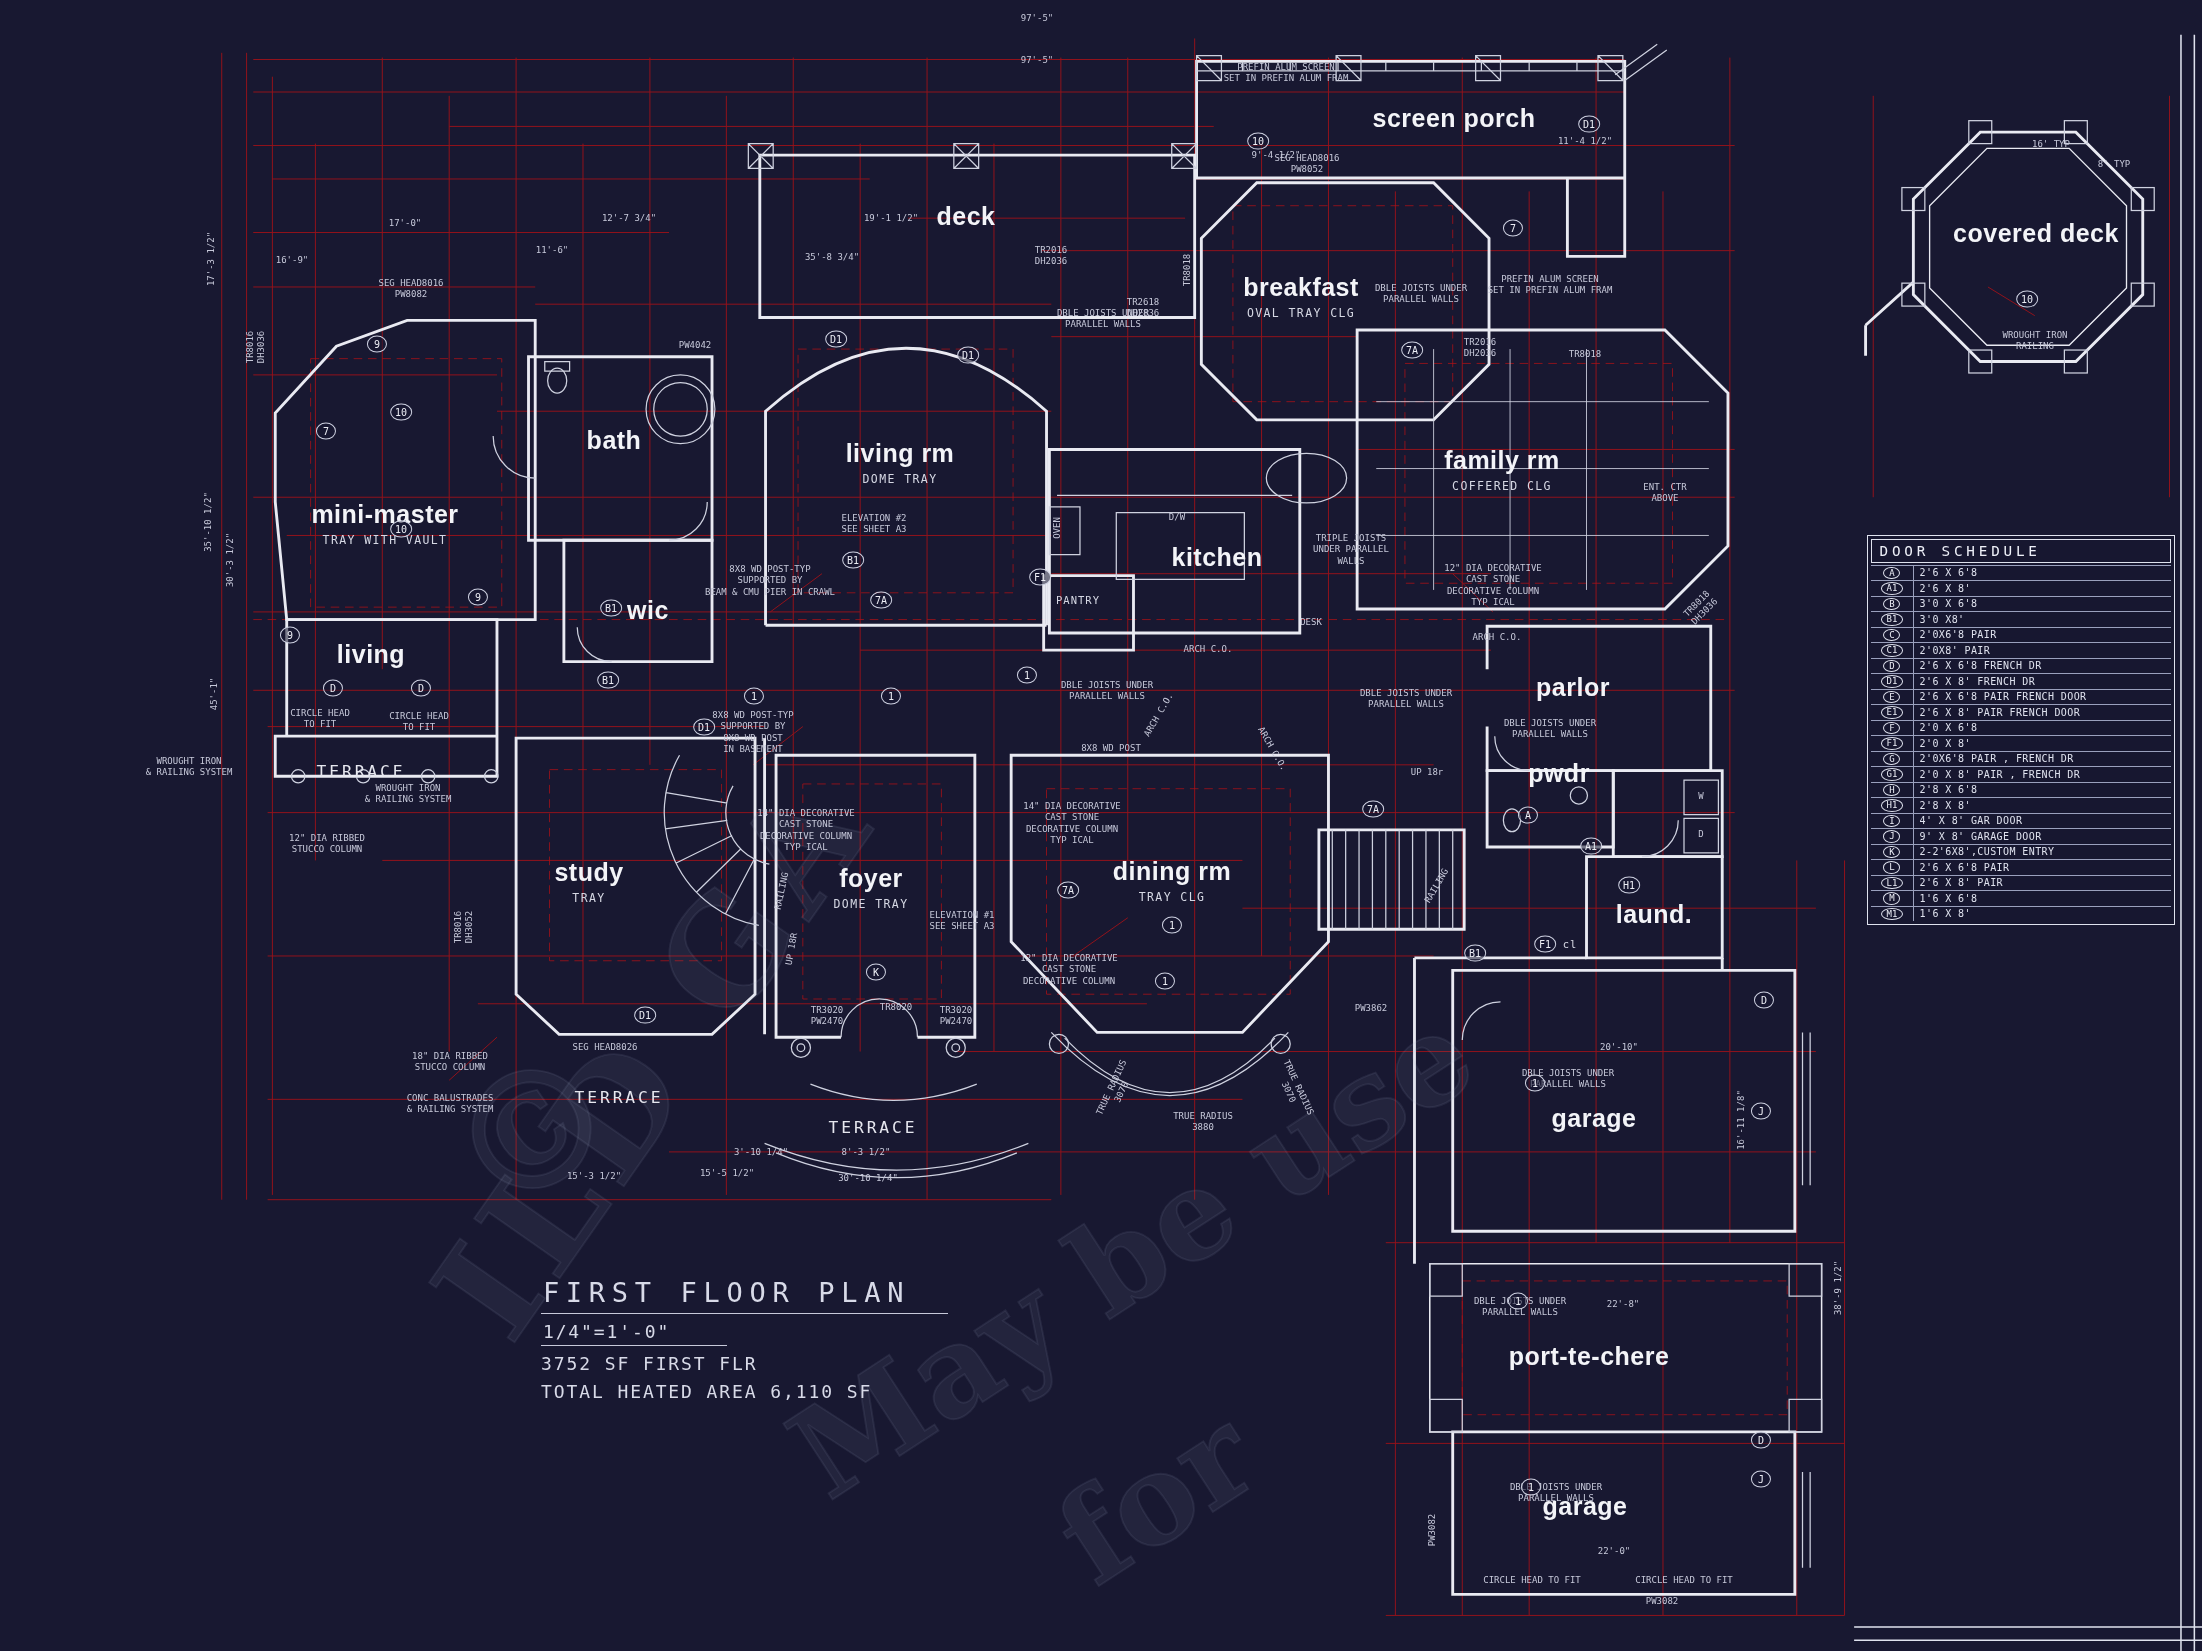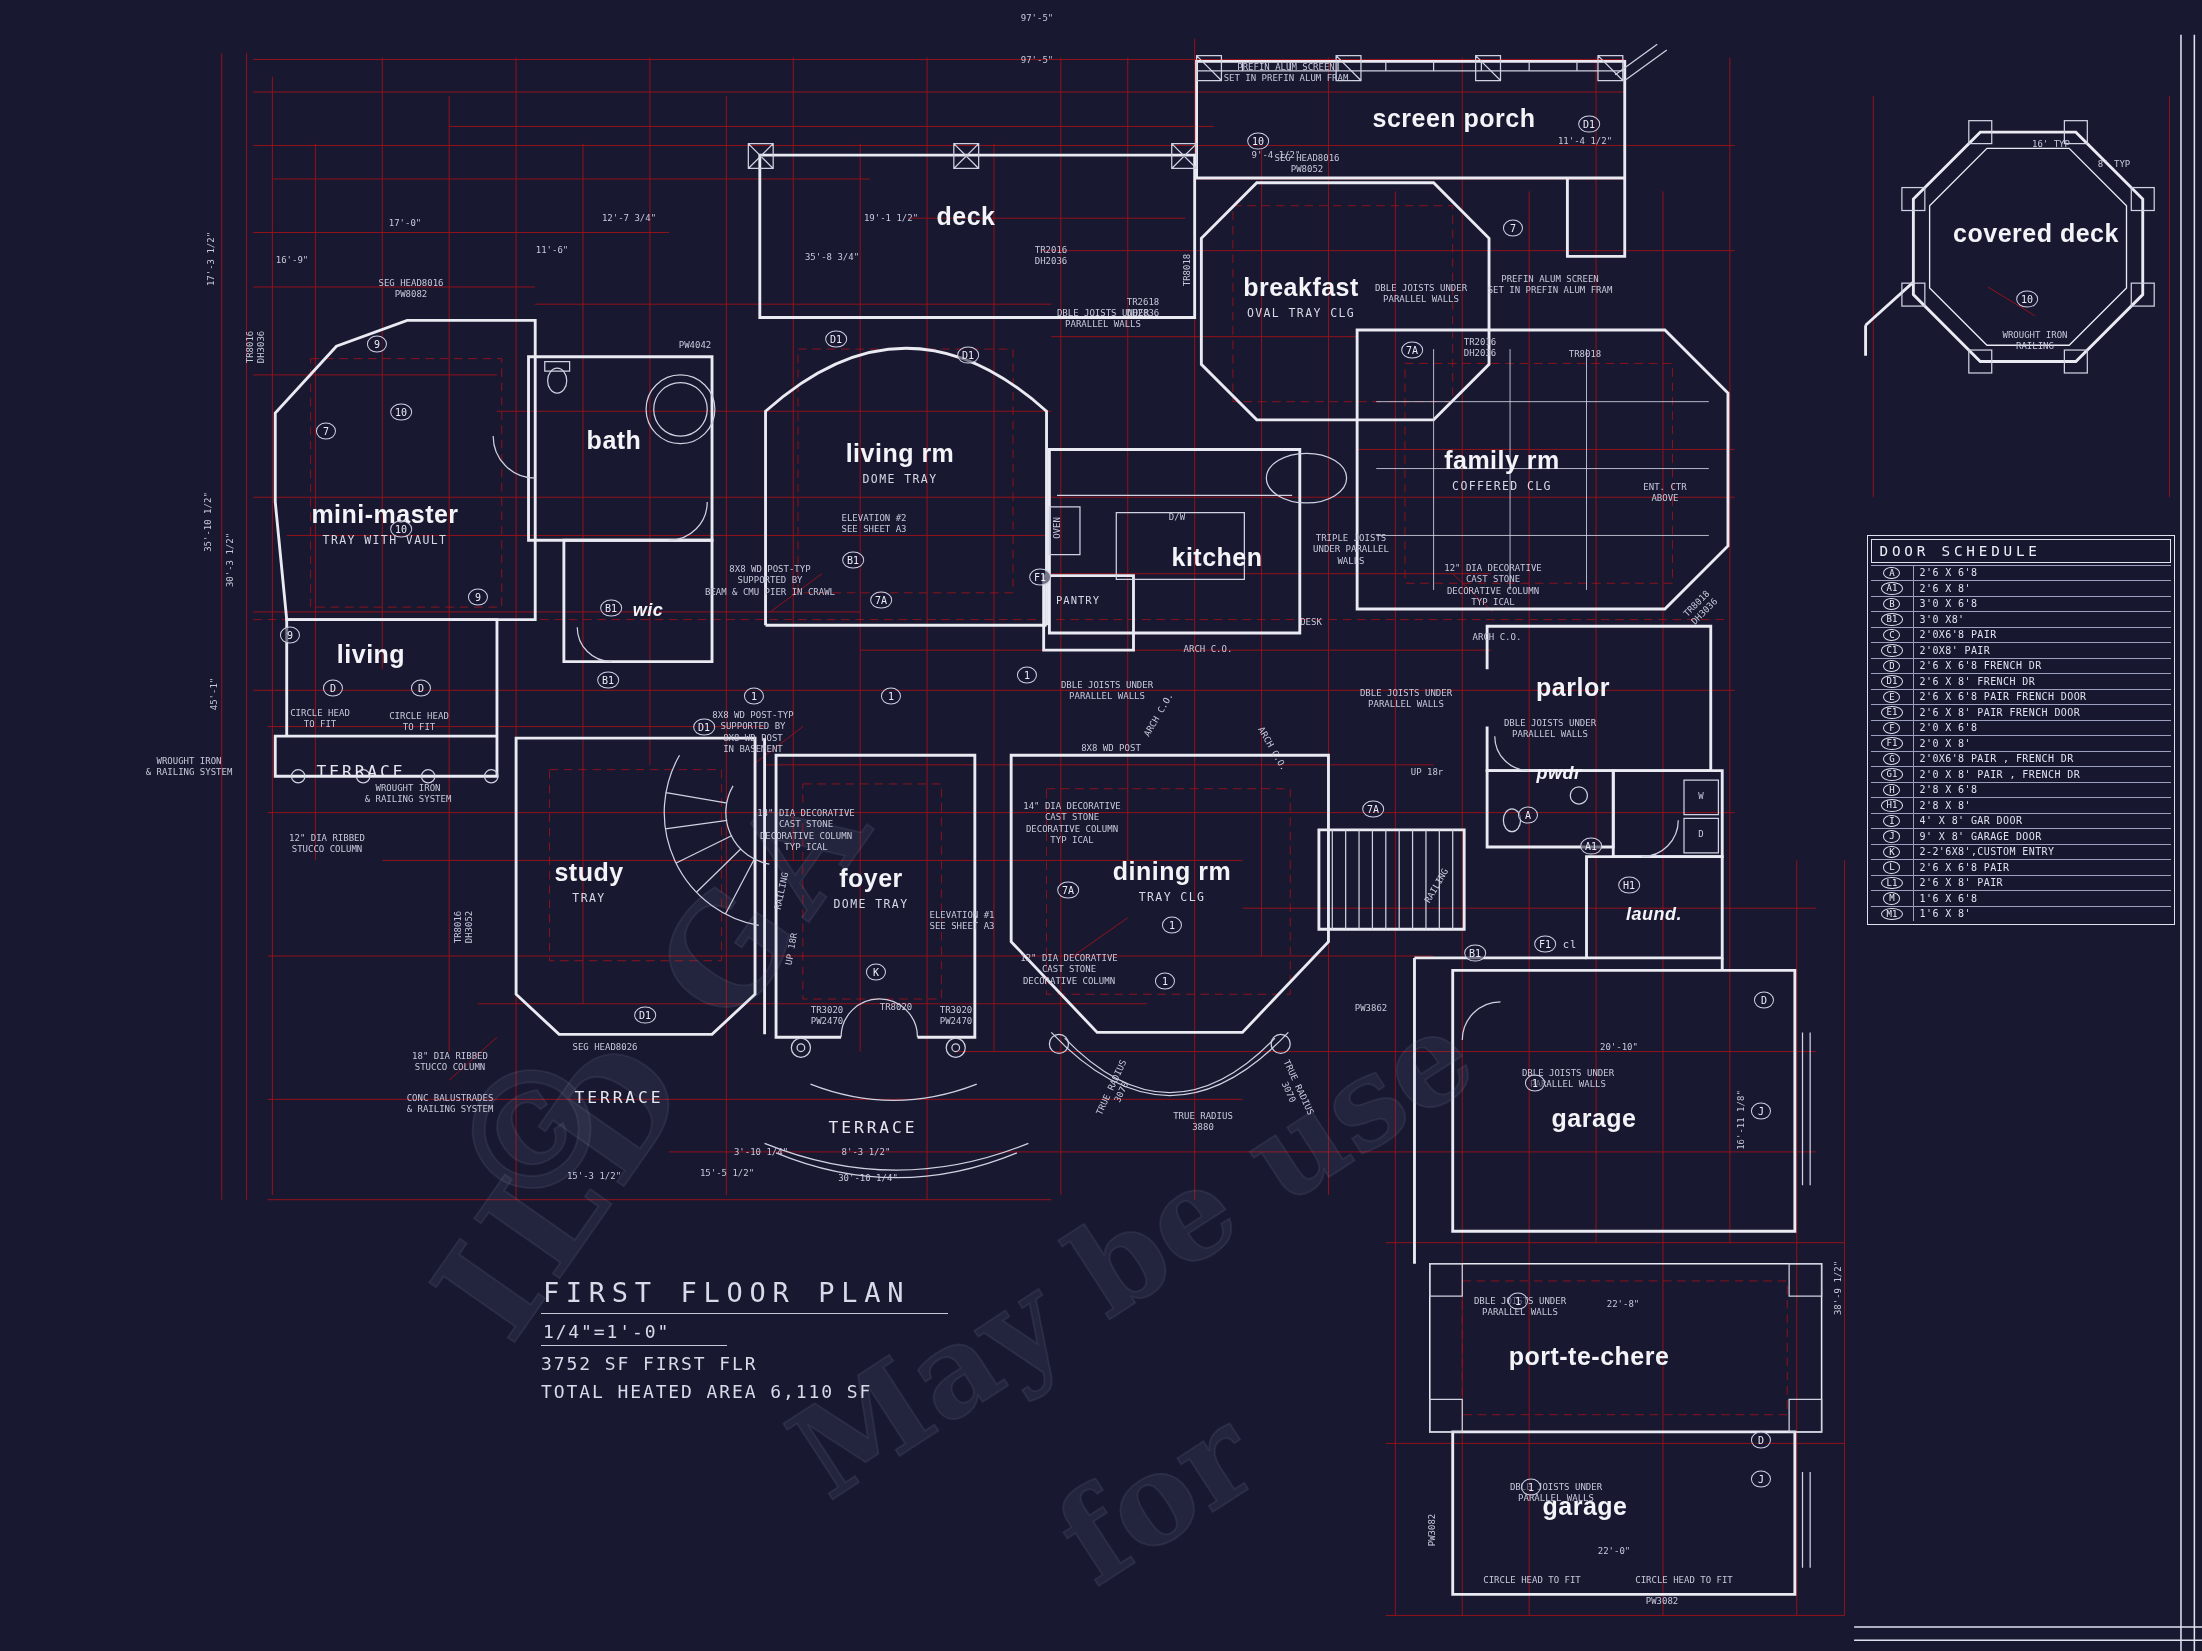--- a/index.html
+++ b/index.html
@@ -2,21 +2,21 @@
 <html><head>
 <meta charset="utf-8">
 <style>
   html,body{margin:0;padding:0;background:#0e0e1d;}
   .sheet{position:relative;width:2202px;height:1652px;background:#181831;overflow:hidden;
          font-family:"DejaVu Sans Mono",monospace;}
   svg.plan{position:absolute;left:0;top:0;}
   
   .L{position:absolute;transform:translate(-50%,-50%);color:#f3f4f8;
      font:700 25px "Liberation Sans",sans-serif;white-space:nowrap;letter-spacing:0.5px;}
-  .L.md{font-size:18px;font-style:italic;}
+  .L.md{font-size:25px;}
   .sub{position:absolute;transform:translate(-50%,-50%);color:#d6d8e4;
        font:11.5px "DejaVu Sans Mono",monospace;letter-spacing:1.4px;white-space:nowrap;}
   .terr{position:absolute;transform:translate(-50%,-50%);color:#e6e7ef;
         font:16.3px "DejaVu Sans Mono",monospace;letter-spacing:2.9px;white-space:nowrap;margin-top:24px;}
   .tiny{position:absolute;transform:translate(-50%,-50%);color:#d6d8e4;
         font:10.5px "DejaVu Sans Mono",monospace;letter-spacing:1px;white-space:nowrap;}
   
   .a{position:absolute;transform:translate(-50%,-50%);color:#c7c9da;
      font:9px "DejaVu Sans Mono",monospace;line-height:1.25;text-align:center;white-space:pre-line;}
   

